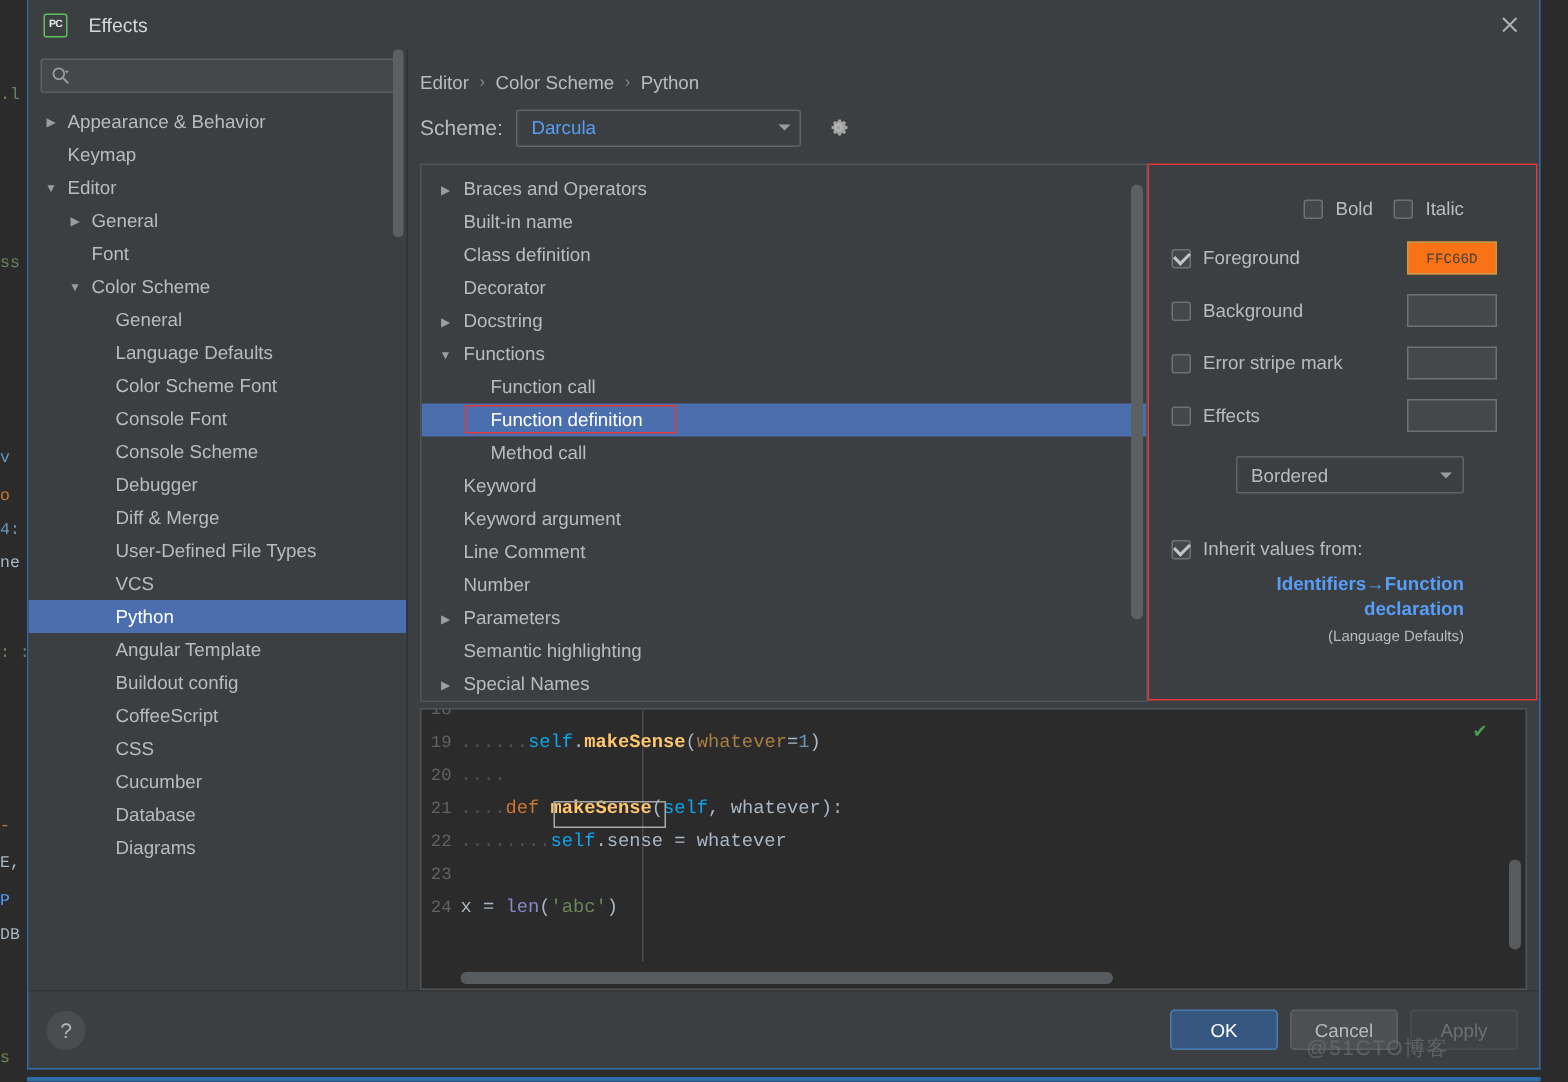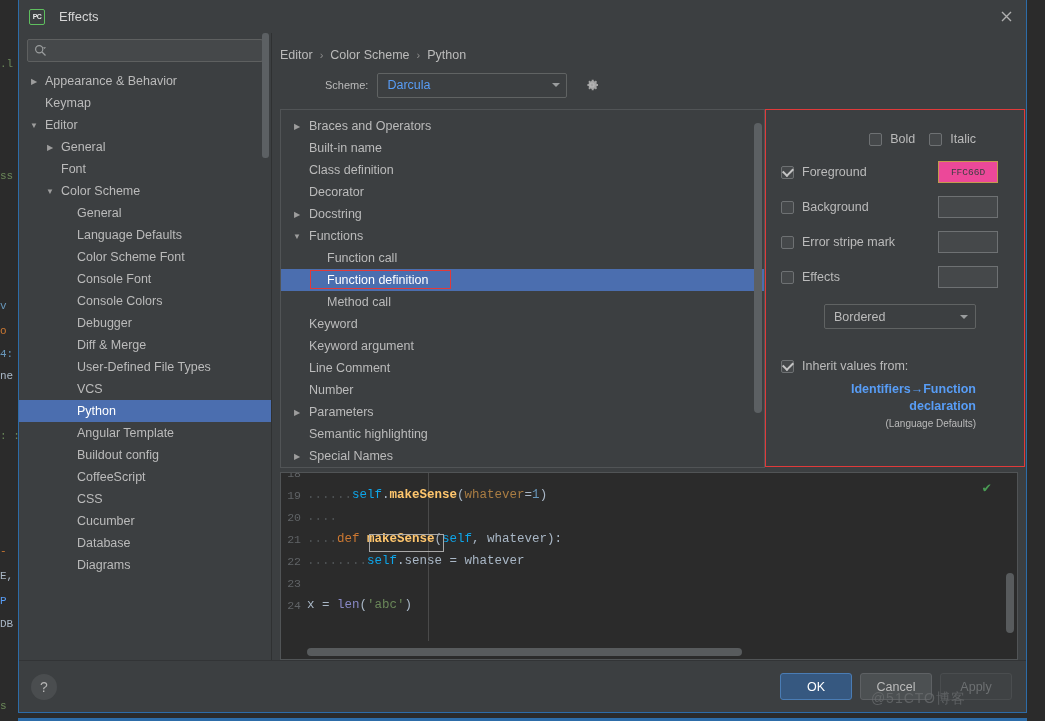--- a/index.html
+++ b/index.html
@@ -152,21 +152,21 @@
     font-size: 12.5px;
     color: #bbbbbb;
   }
   .crumb-sep { margin: 0 7px; color: #8d8d8d; font-size: 11px; }
 
   #scheme-row {
     height: 40px;
     display: flex; align-items: center;
     padding-left: 8px;
   }
-  #scheme-label { font-size: 11px; color: #bbbbbb; margin-right: 9px; margin-left: 45px; }
+  #scheme-label { font-size: 14px; color: #bbbbbb; margin-right: 9px; }
   #scheme-dropdown {
     width: 190px; height: 25px;
     background: #3c3f41;
     border: 1px solid #606363;
     border-radius: 2px;
     display: flex; align-items: center;
     padding: 0 6px 0 9px;
     cursor: pointer;
   }
   #scheme-value { flex: 1; color: #589df6; font-size: 12.5px; }
@@ -540,21 +540,21 @@
             <span style="margin-left: 4px;">Color Scheme Font</span>
           </div>
           <div class="tree-row">
             <span style="width: 40px; flex: 0 0 auto;"></span>
             <span class="tw"></span>
             <span style="margin-left: 4px;">Console Font</span>
           </div>
           <div class="tree-row">
             <span style="width: 40px; flex: 0 0 auto;"></span>
             <span class="tw"></span>
-            <span style="margin-left: 4px;">Console Colors</span>
+            <span style="margin-left: 4px;">Console Scheme</span>
           </div>
           <div class="tree-row">
             <span style="width: 40px; flex: 0 0 auto;"></span>
             <span class="tw"></span>
             <span style="margin-left: 4px;">Debugger</span>
           </div>
           <div class="tree-row">
             <span style="width: 40px; flex: 0 0 auto;"></span>
             <span class="tw"></span>
             <span style="margin-left: 4px;">Diff &amp; Merge</span>
@@ -741,21 +741,21 @@
             <span class="bi-item">
               <span class="cb" id="cb-italic"></span>
               <span class="cb-label">Italic</span>
             </span>
           </div>
 
           <div id="attr-rows">
               <div class="style-row">
                 <span class="cb checked"></span>
                 <span class="cb-label">Foreground</span>
-                <span class="color-swatch filled" style="background: #ec4899;">FFC66D</span>
+                <span class="color-swatch filled" style="background: #f97316;">FFC66D</span>
               </div>
               <div class="style-row">
                 <span class="cb"></span>
                 <span class="cb-label">Background</span>
                 <span class="color-swatch"></span>
               </div>
               <div class="style-row">
                 <span class="cb"></span>
                 <span class="cb-label">Error stripe mark</span>
                 <span class="color-swatch"></span>

